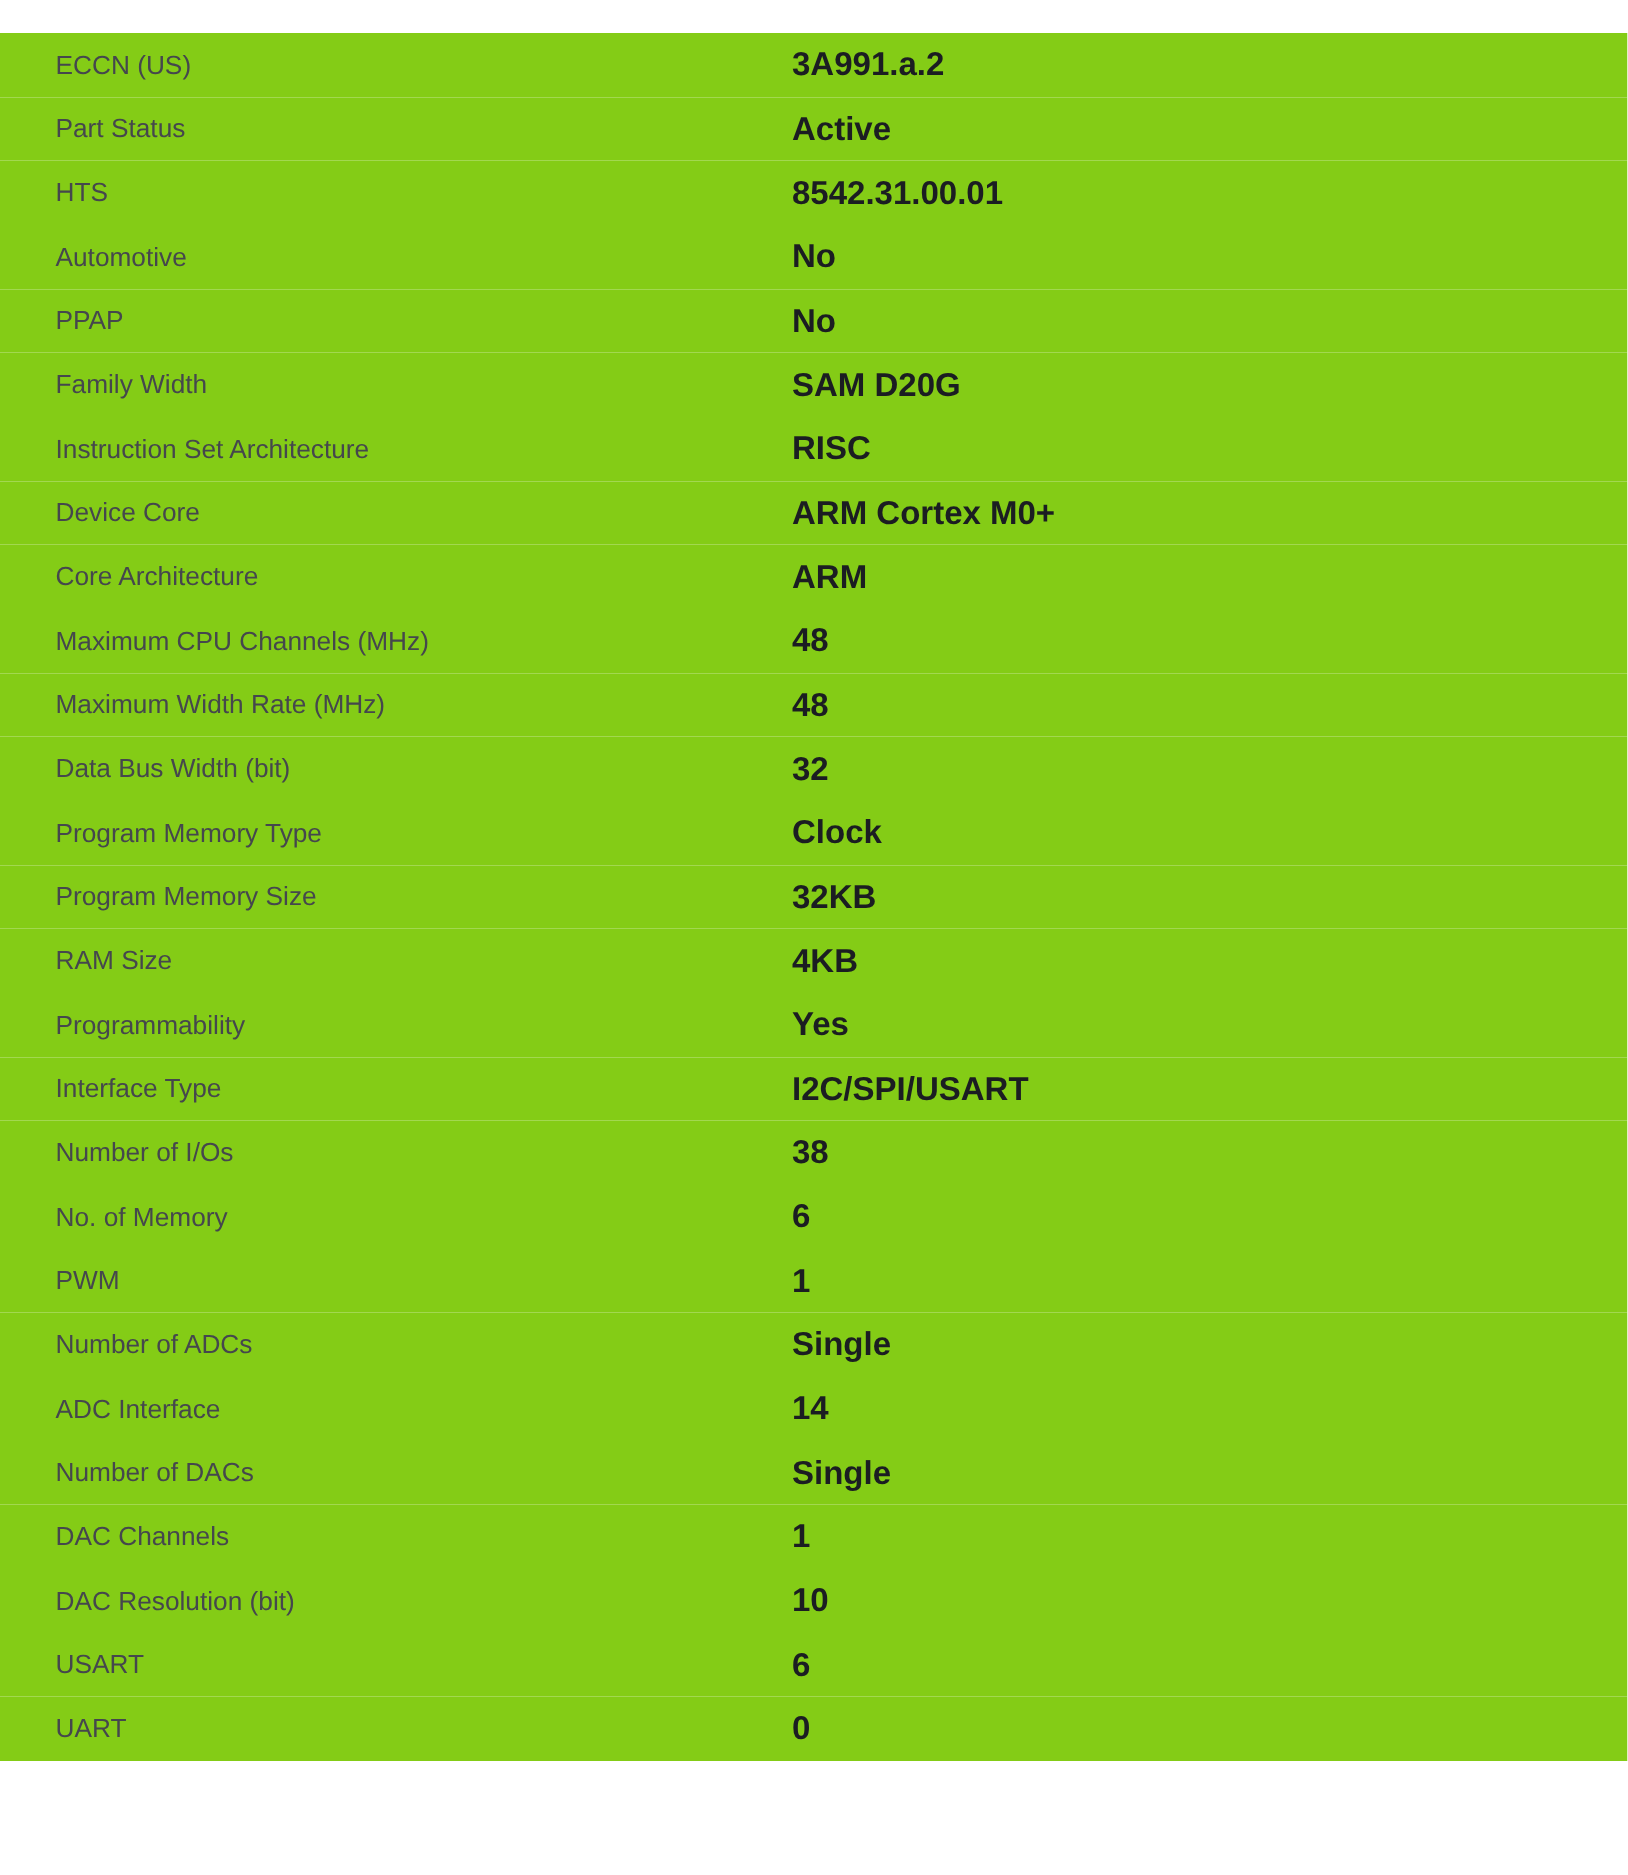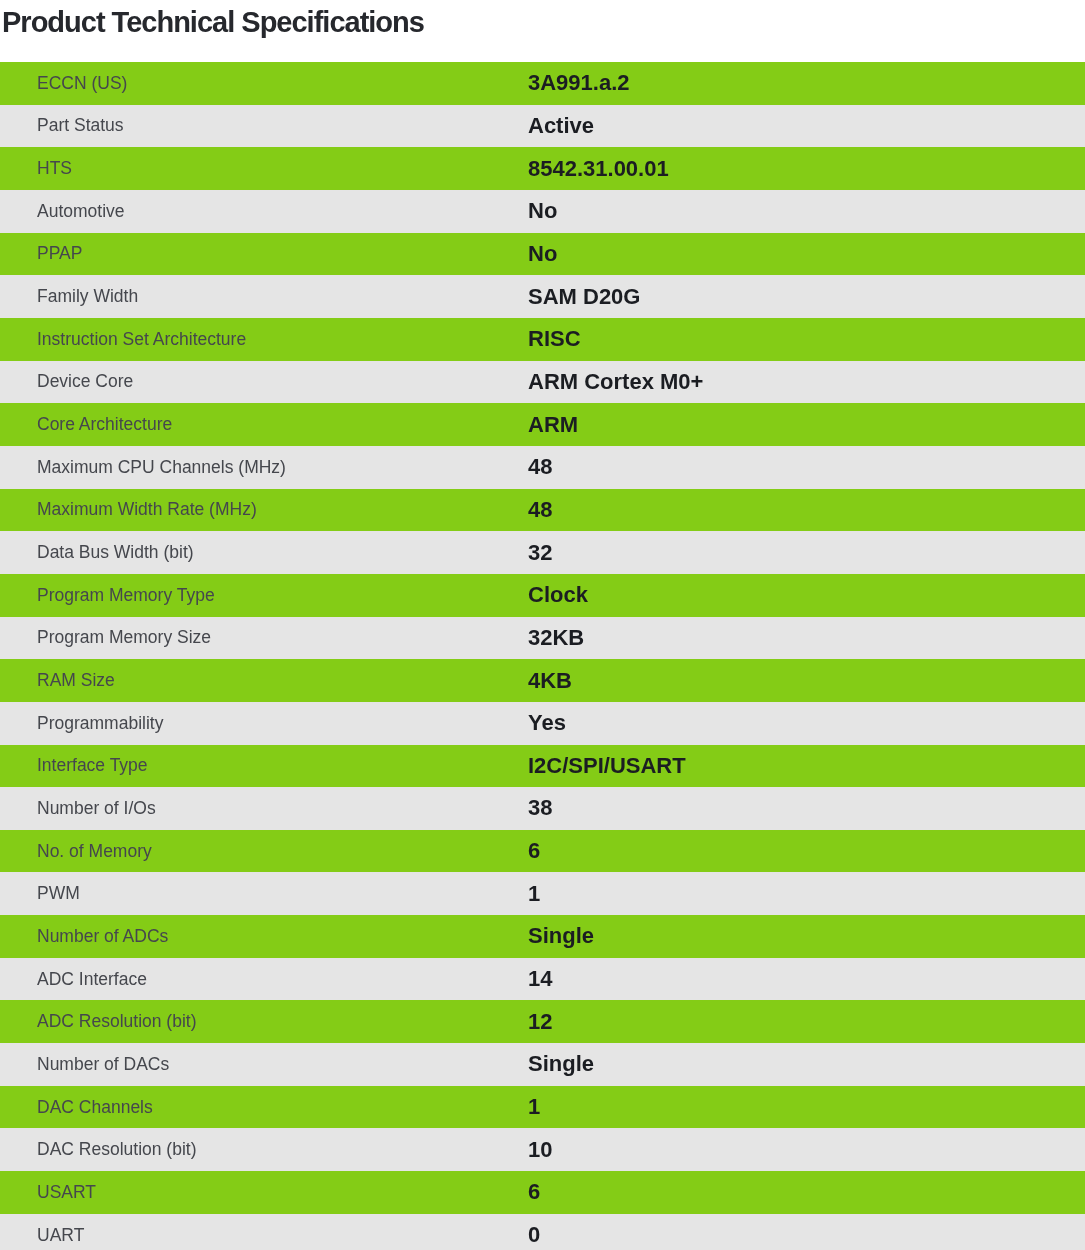--- a/index.html
+++ b/index.html
@@ -29,21 +29,21 @@
   }
   .spec-table {
     margin-top: 22px;
     width: 1085px;
   }
   .spec-row {
     display: flex;
     align-items: center;
     height: 42.67px;
     width: 100%;
-    background: #e5e5e5;
+    background: #84cc16;
   }
   .spec-row.alt {
     background: #84cc16;
   }
   .spec-label {
     flex: 0 0 528px;
     padding-left: 37px;
     font-size: 17.5px;
     font-weight: normal;
     color: #45474d;
@@ -56,21 +56,20 @@
     font-weight: bold;
     color: #1b1d22;
     white-space: nowrap;
     overflow: hidden;
   }
 </style>
 </head>
 <body>
 
 <div class="page">
-  <h1 class="page-title">Product Technical Specifications</h1>
 
   <div class="spec-table">
   <div class="spec-row alt">
     <div class="spec-label">ECCN (US)</div>
     <div class="spec-value">3A991.a.2</div>
   </div>
 
   <div class="spec-row">
     <div class="spec-label">Part Status</div>
     <div class="spec-value">Active</div>
@@ -169,24 +168,20 @@
   <div class="spec-row alt">
     <div class="spec-label">Number of ADCs</div>
     <div class="spec-value">Single</div>
   </div>
 
   <div class="spec-row">
     <div class="spec-label">ADC Interface</div>
     <div class="spec-value">14</div>
   </div>
 
-  <div class="spec-row alt">
-    <div class="spec-label">ADC Resolution (bit)</div>
-    <div class="spec-value">12</div>
-  </div>
 
   <div class="spec-row">
     <div class="spec-label">Number of DACs</div>
     <div class="spec-value">Single</div>
   </div>
 
   <div class="spec-row alt">
     <div class="spec-label">DAC Channels</div>
     <div class="spec-value">1</div>
   </div>

